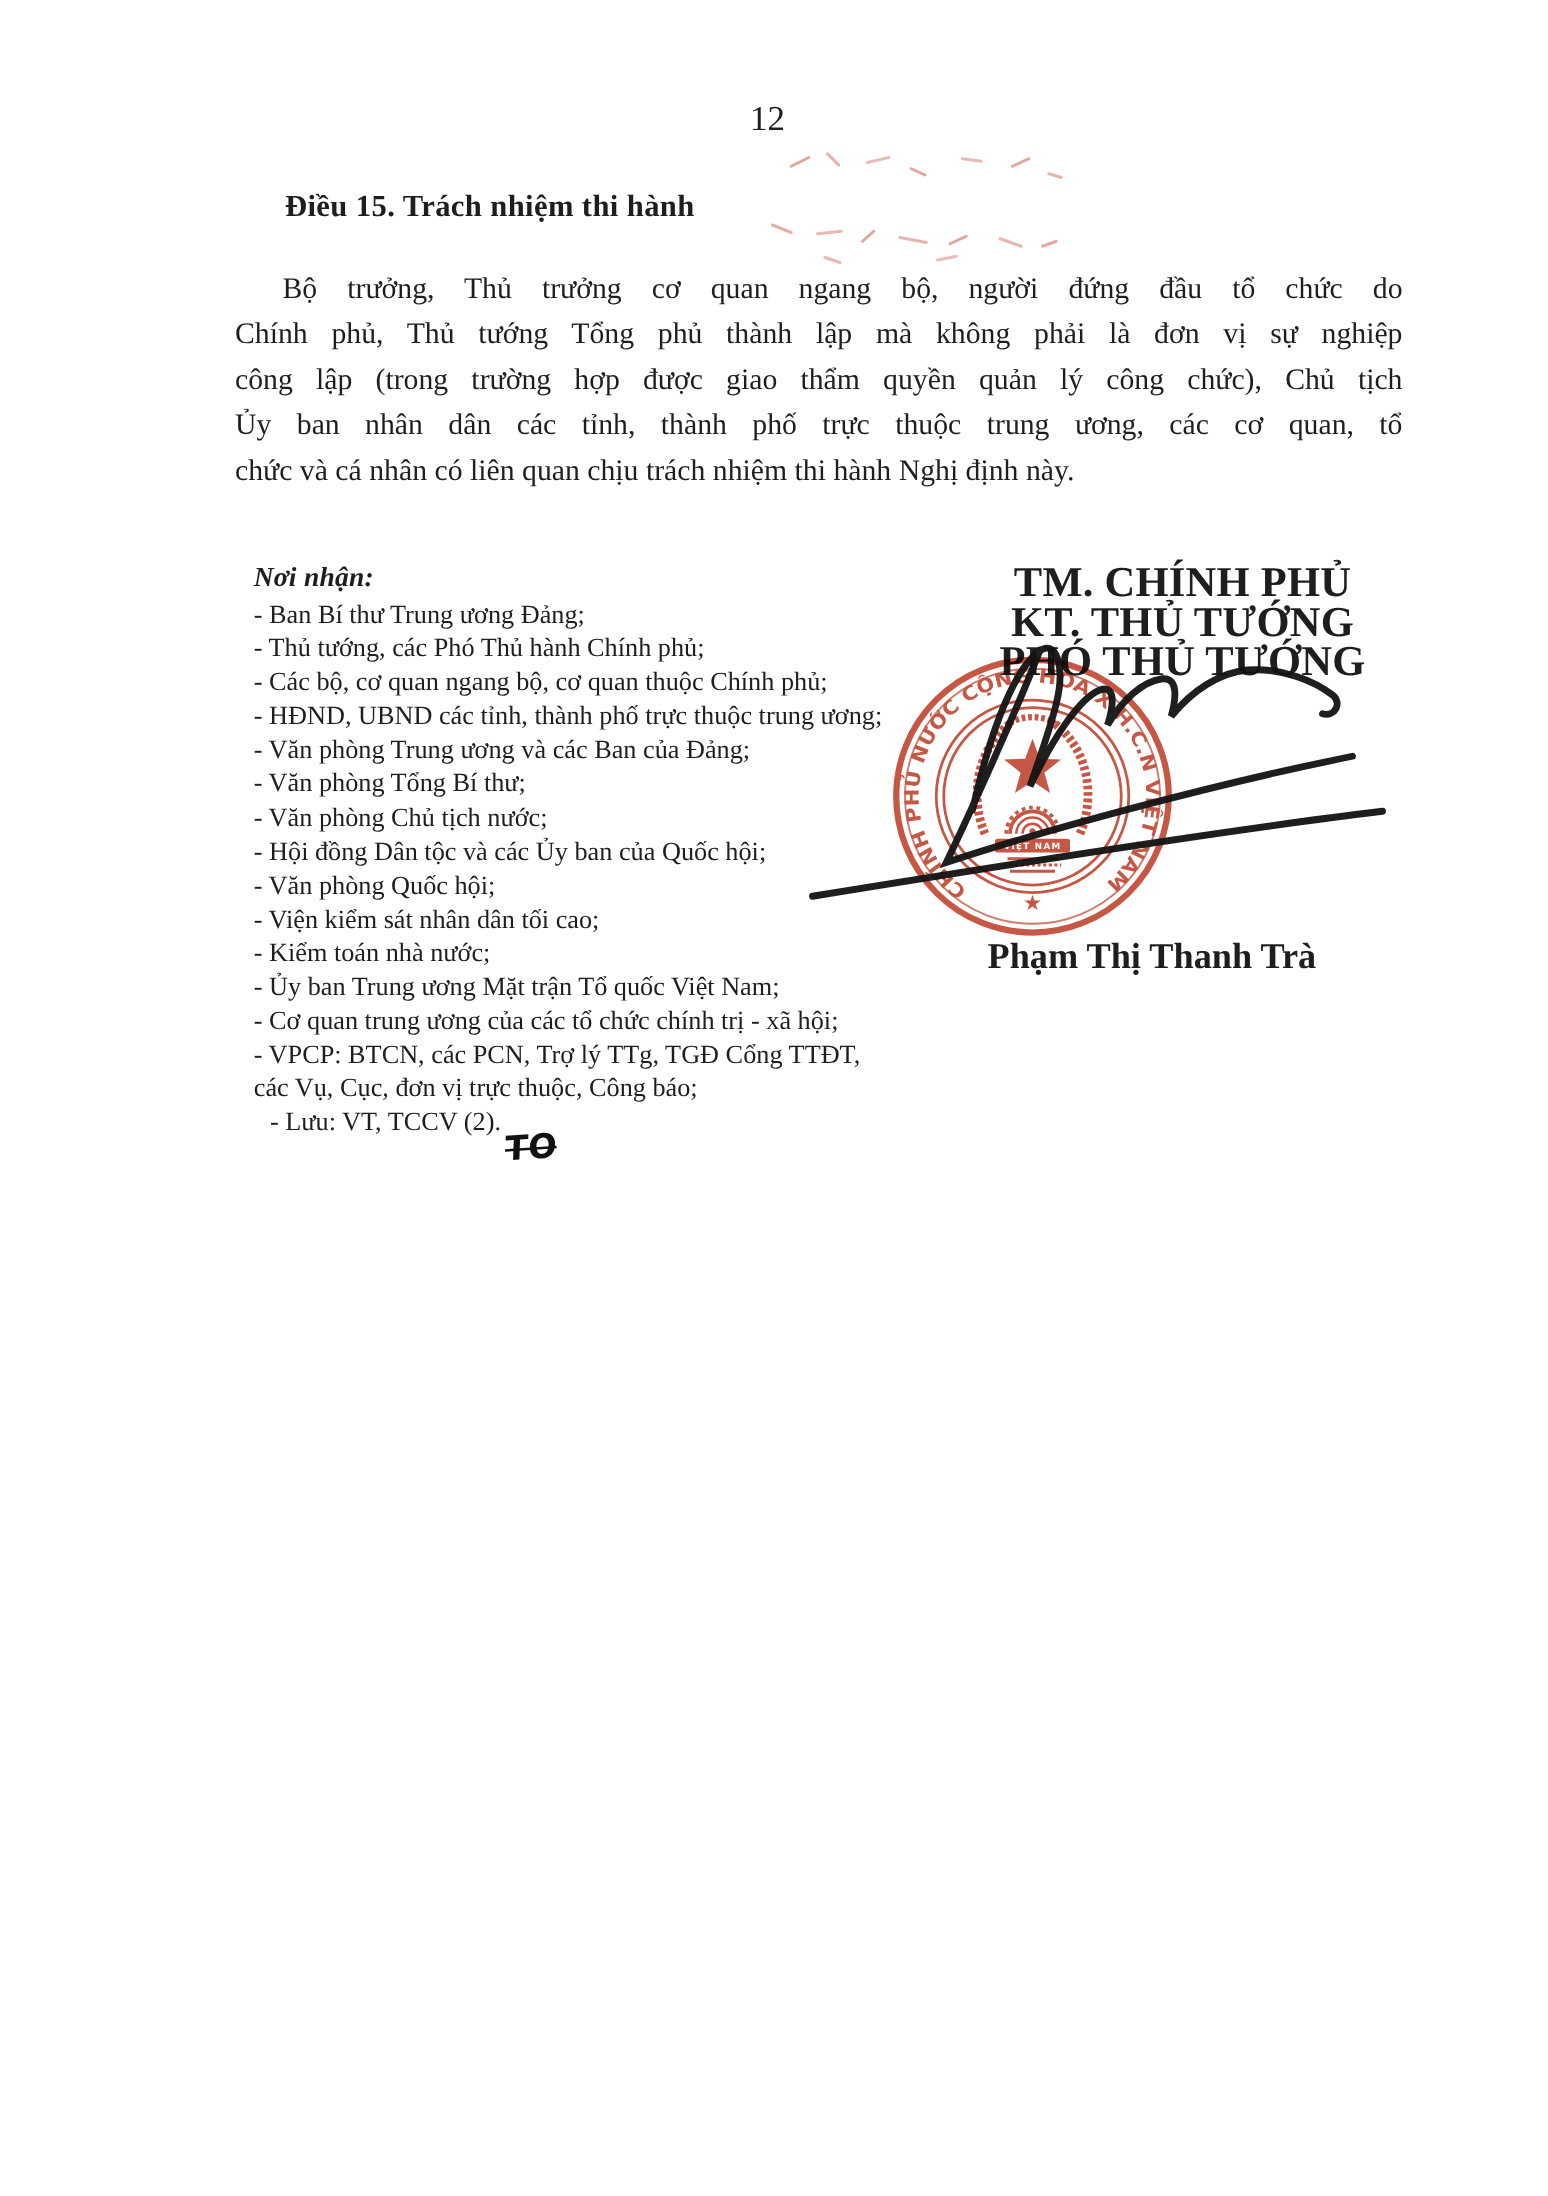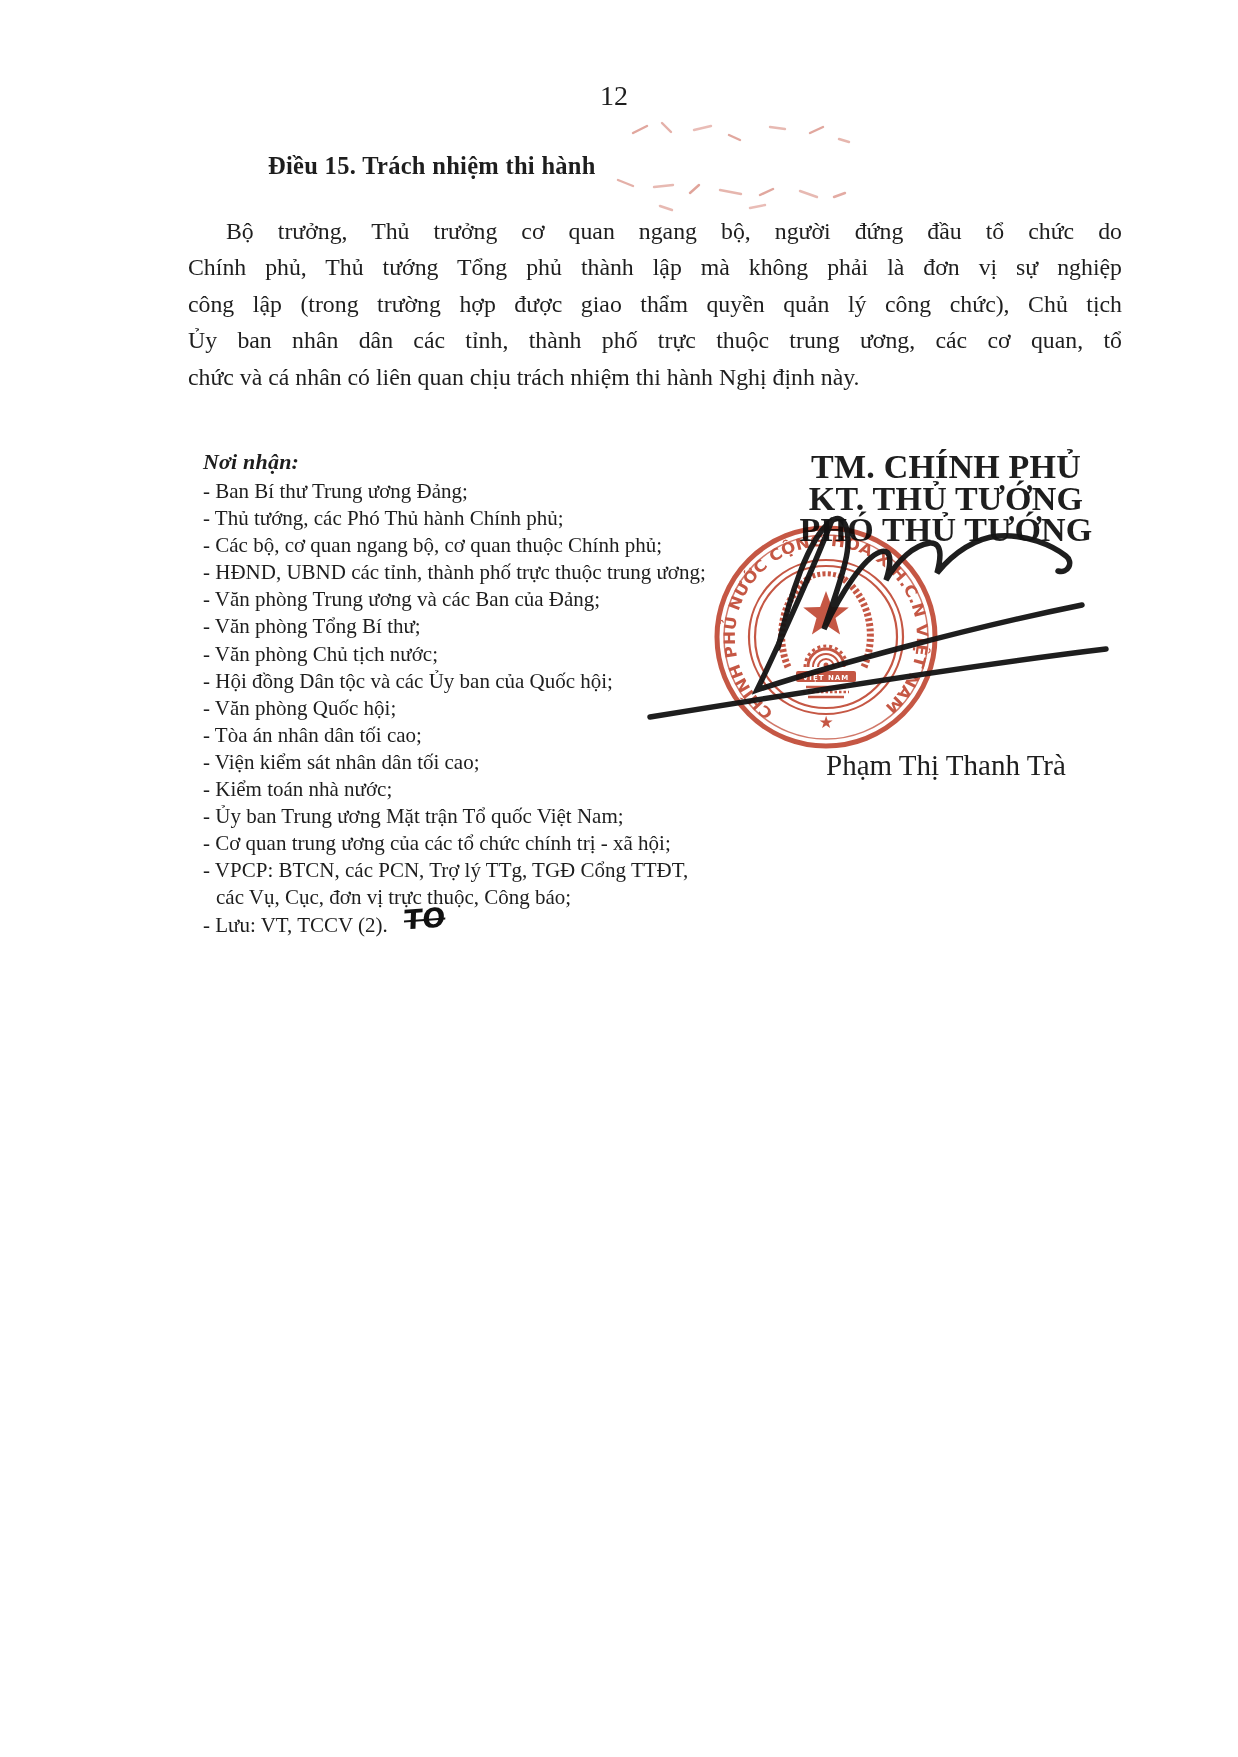--- a/index.html
+++ b/index.html
@@ -10,21 +10,21 @@
     font-family:"Liberation Serif","DejaVu Serif",serif;
     color:#1e1e1e;
     overflow:hidden;
   }
   .page-number{
     position:absolute;left:554px;top:80px;width:120px;
     text-align:center;font-size:28px;
   }
   .article-heading{
     position:absolute;left:228px;top:152px;
-    font-size:24.5px;font-weight:bold;letter-spacing:.3px;margin-left:40px;
+    font-size:24.5px;font-weight:bold;letter-spacing:.3px;
   }
   .paragraph{
     position:absolute;left:188px;top:213px;width:934px;
     font-size:23.8px;line-height:36.4px;
   }
   .para-line{text-align:justify;text-align-last:justify;white-space:normal;}
   .paragraph > div:first-of-type{text-indent:38px;}
   .paragraph > div:last-of-type{text-align-last:left;}
   .recipients{
     position:absolute;left:203px;top:449px;width:600px;
@@ -44,21 +44,21 @@
     color:#111;text-decoration:line-through;
     text-decoration-thickness:2px;
   }
   .sign-block{
     position:absolute;left:790px;top:451px;width:312px;
     text-align:center;font-size:34px;font-weight:bold;line-height:31.5px;
     letter-spacing:.2px;z-index:1;
   }
   .signer-name{
     position:absolute;left:790px;top:749px;width:312px;
-    text-align:center;font-size:29px;font-weight:normal;z-index:1;
+    text-align:left;font-size:29px;font-weight:bold;z-index:1;
   }
   .seal-svg{position:absolute;left:710px;top:521px;z-index:2;mix-blend-mode:multiply;opacity:.93;}
   .signature-svg{position:absolute;left:628px;top:495px;z-index:3;}
   .redmarks-svg{position:absolute;left:598px;top:103px;z-index:0;}
 </style>
 </head>
 <body>
 
 <div class="page">
 
@@ -102,21 +102,20 @@
 
     <div>- Ban Bí thư Trung ương Đảng;</div>
         <div>- Thủ tướng, các Phó Thủ hành Chính phủ;</div>
         <div>- Các bộ, cơ quan ngang bộ, cơ quan thuộc Chính phủ;</div>
         <div>- HĐND, UBND các tỉnh, thành phố trực thuộc trung ương;</div>
         <div>- Văn phòng Trung ương và các Ban của Đảng;</div>
         <div>- Văn phòng Tổng Bí thư;</div>
         <div>- Văn phòng Chủ tịch nước;</div>
         <div>- Hội đồng Dân tộc và các Ủy ban của Quốc hội;</div>
         <div>- Văn phòng Quốc hội;</div>
-        <div>- Tòa án nhân dân tối cao;</div>
         <div>- Viện kiểm sát nhân dân tối cao;</div>
         <div>- Kiểm toán nhà nước;</div>
         <div>- Ủy ban Trung ương Mặt trận Tổ quốc Việt Nam;</div>
         <div>- Cơ quan trung ương của các tổ chức chính trị - xã hội;</div>
         <div>- VPCP: BTCN, các PCN, Trợ lý TTg, TGĐ Cổng TTĐT,</div>
         <div>các Vụ, Cục, đơn vị trực thuộc, Công báo;</div>
         <div>- Lưu: VT, TCCV (2).</div>
       </div>
   </div>
 

